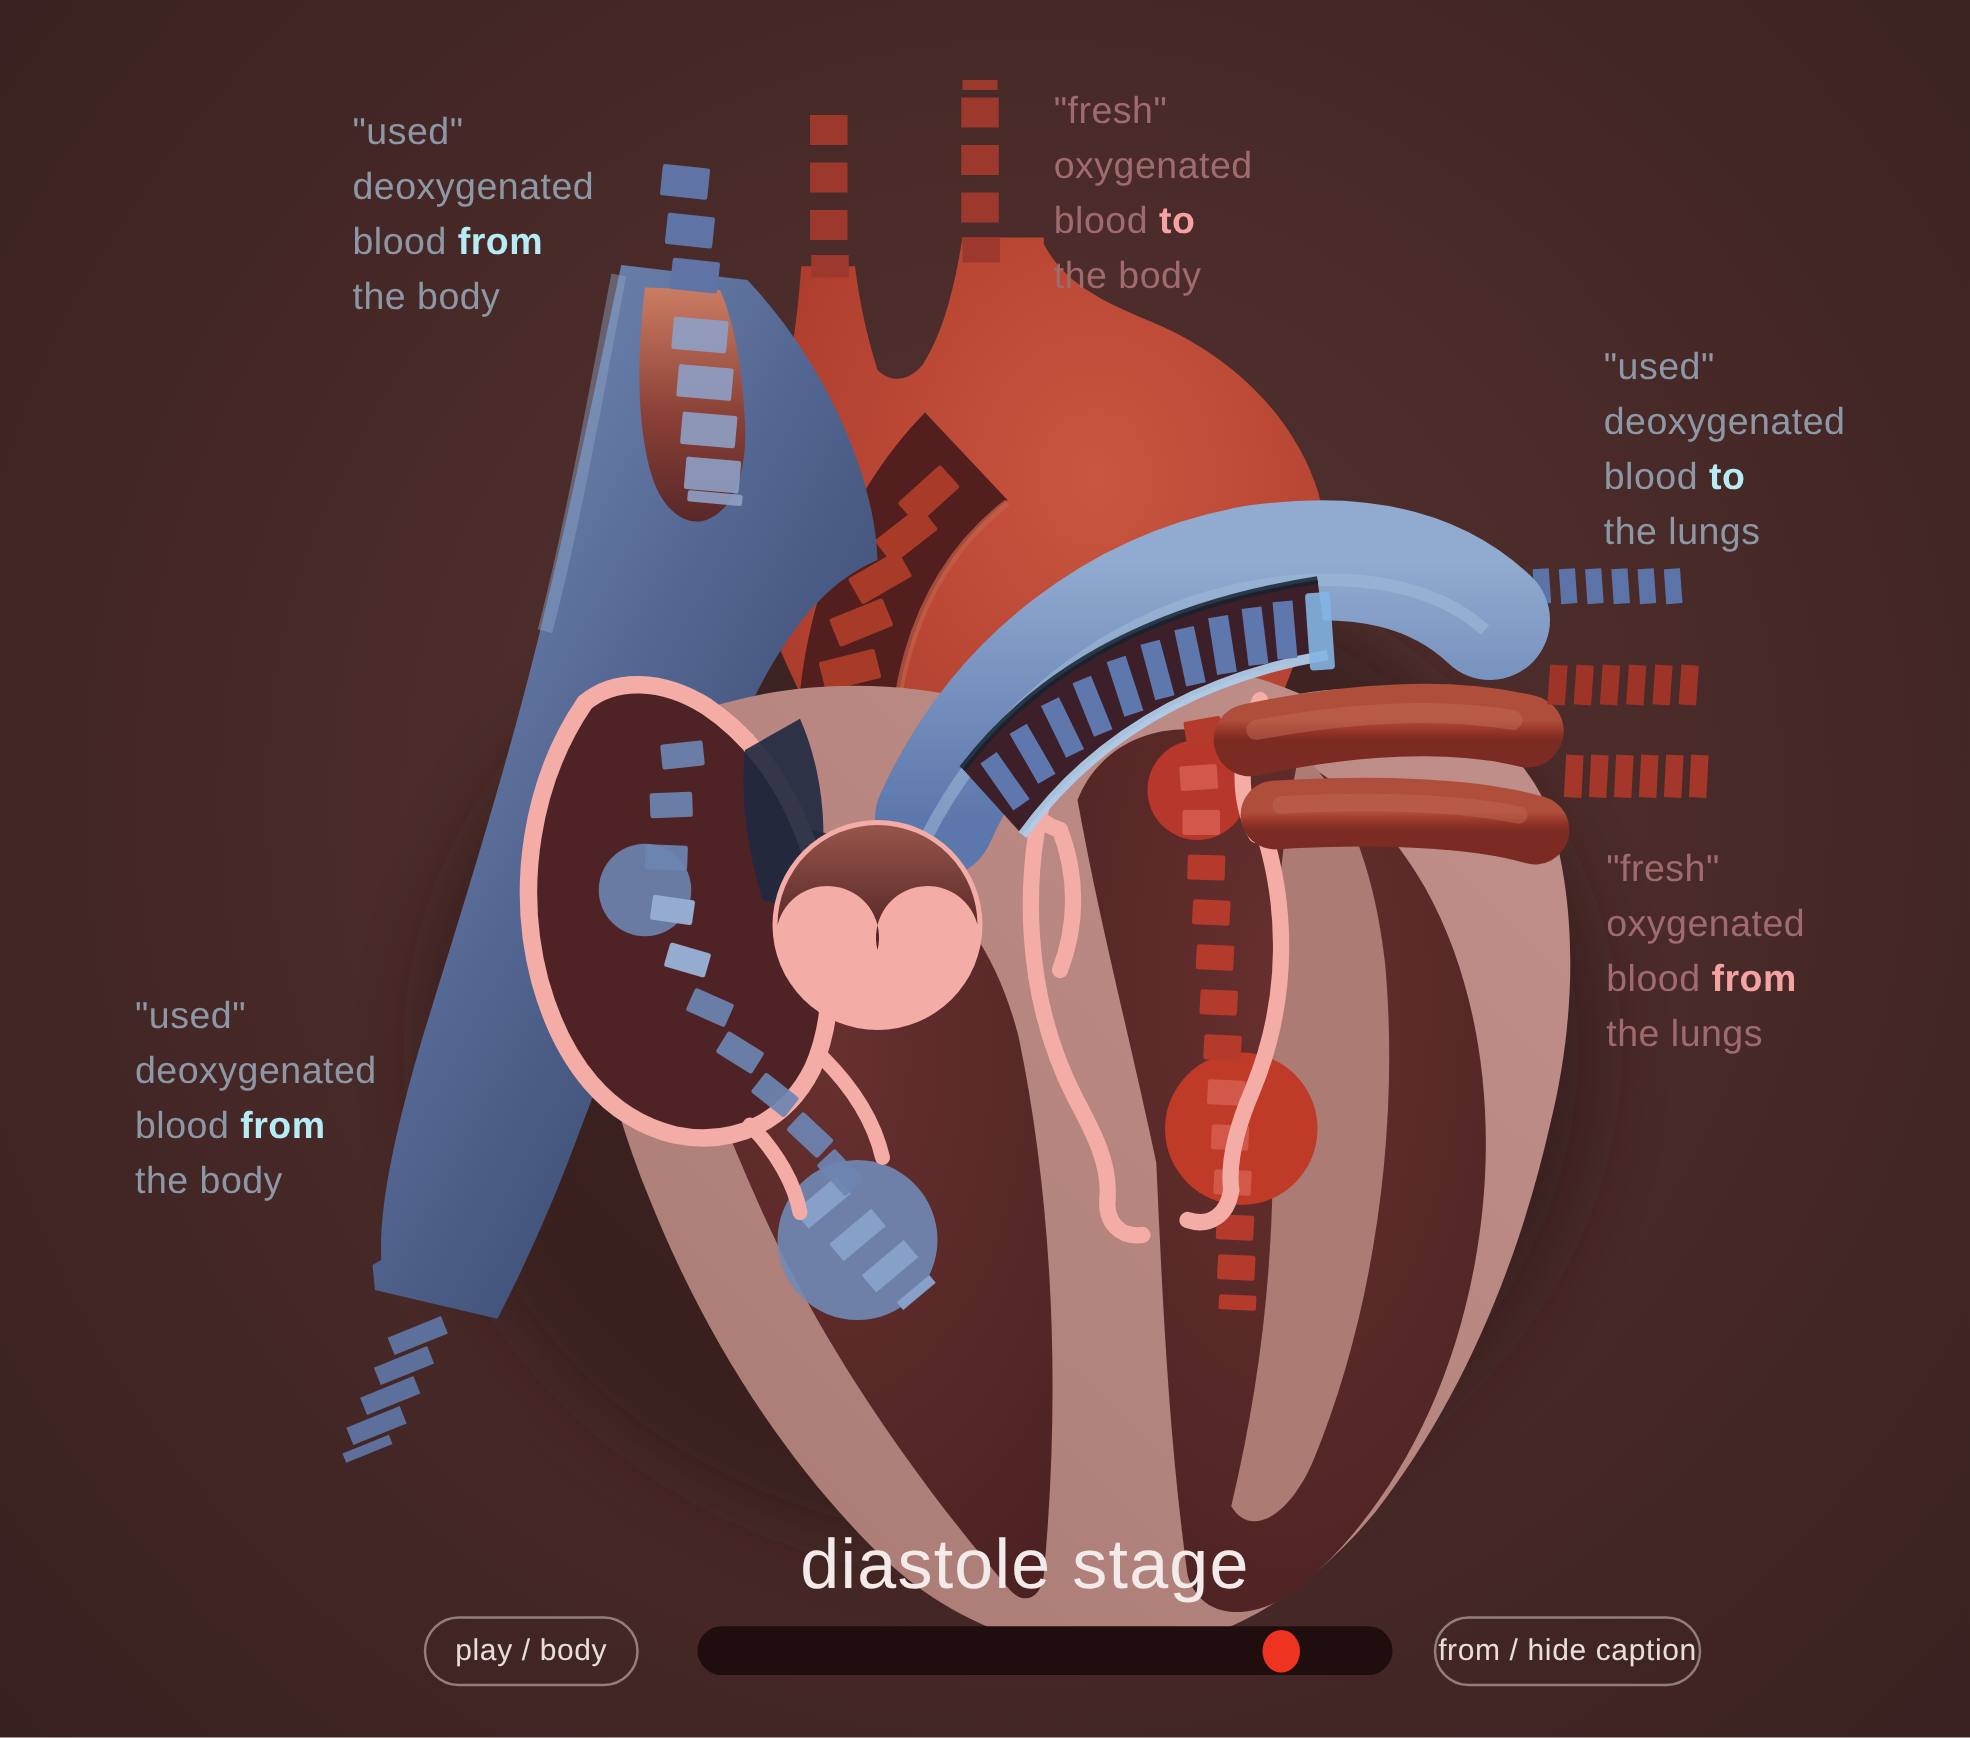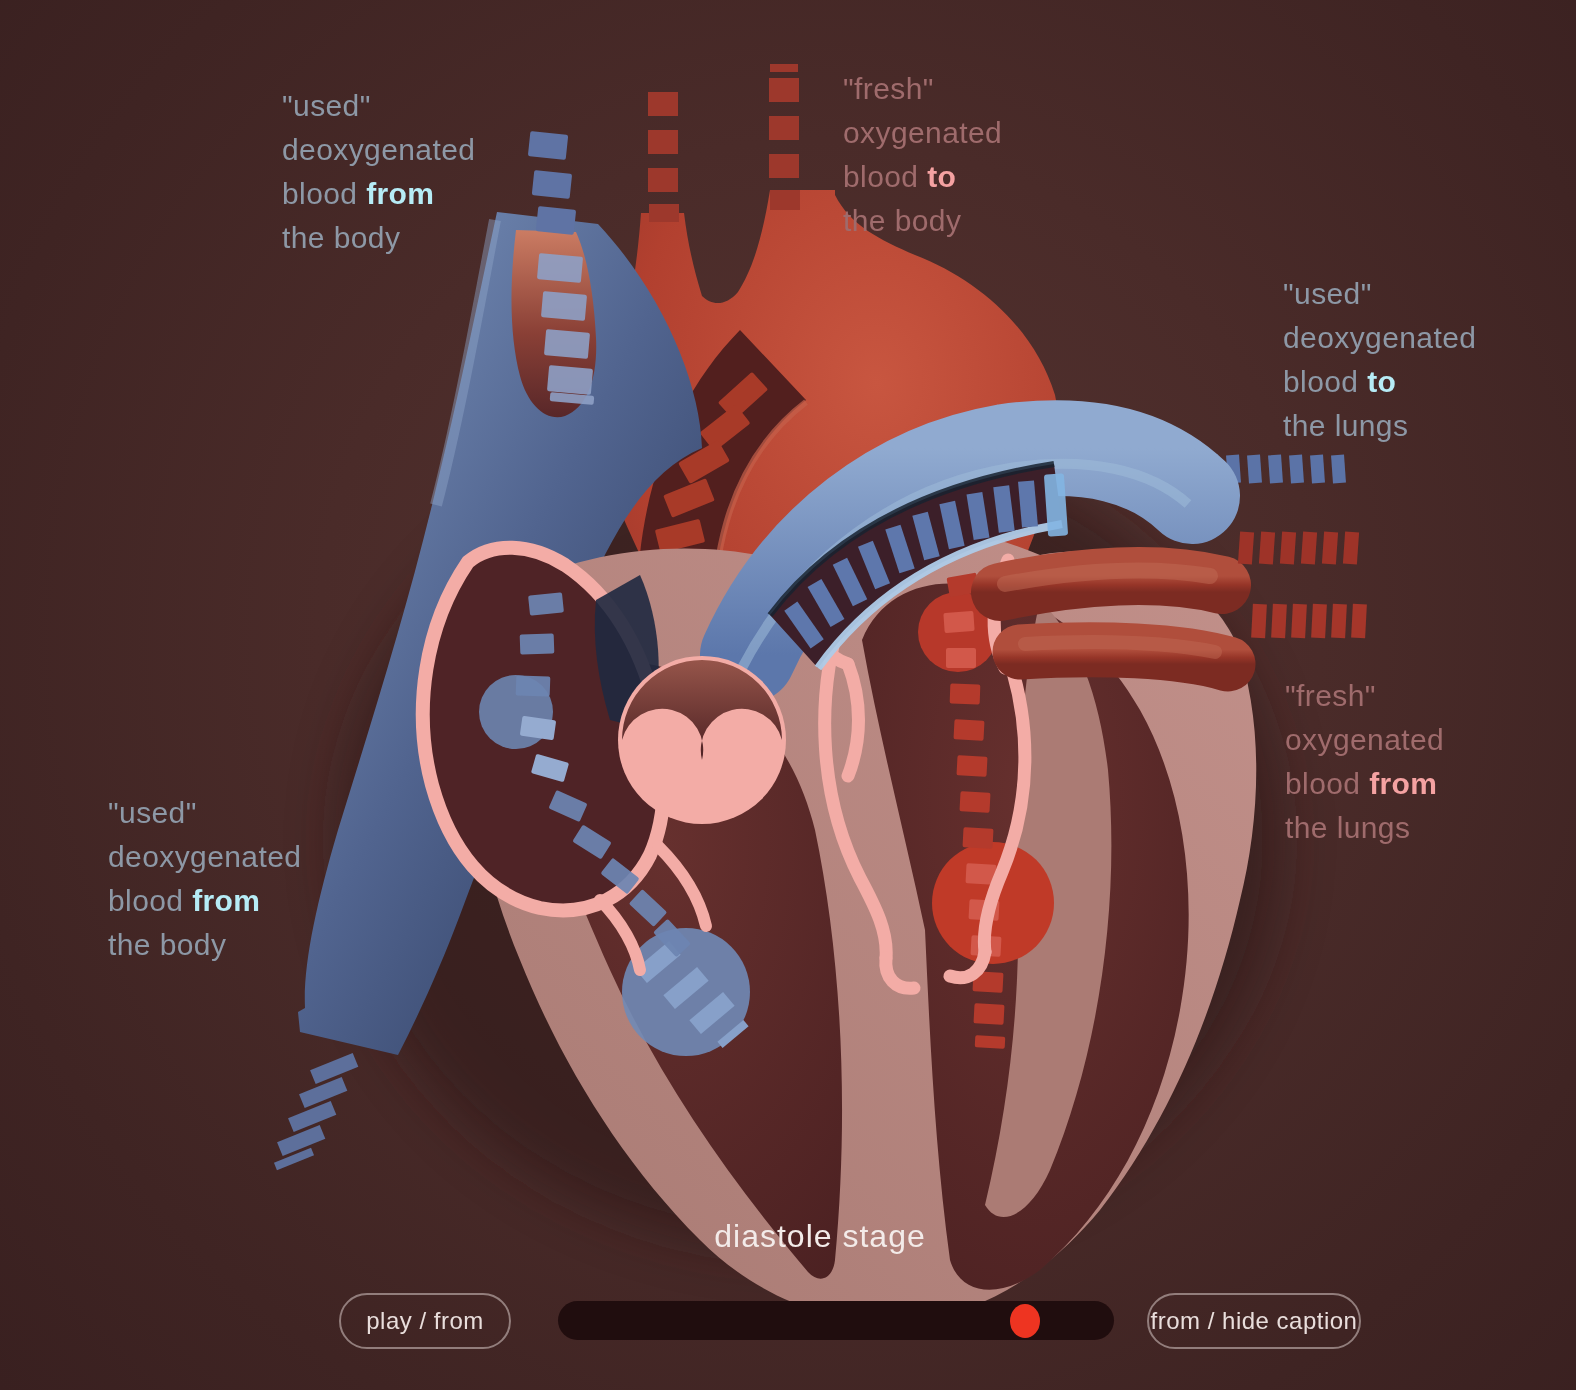--- a/index.html
+++ b/index.html
@@ -17,21 +17,21 @@
   }
   svg.heart{position:absolute;left:0;top:0}
   .cap{position:absolute;font-size:30px;line-height:44px;font-weight:300;letter-spacing:.4px;white-space:nowrap}
   .cap .hl{font-weight:700}
   .cap.blue{color:var(--caption-blue)}
   .cap.blue .hl{color:var(--caption-blue-accent)}
   .cap.pink{color:var(--caption-pink)}
   .cap.pink .hl{color:var(--caption-pink-accent)}
   .stage-title{
     position:absolute;left:640px;top:1218px;width:360px;text-align:center;
-    font-size:32px;font-weight:200;letter-spacing:1px;color:var(--title-color)
+    font-size:56px;font-weight:200;letter-spacing:1px;color:var(--title-color)
   }
   .pill-btn{
     position:absolute;height:56px;border:2px solid var(--button-border);border-radius:30px;
     background:transparent;color:var(--button-text);font-family:"Liberation Sans",sans-serif;
     font-size:24px;font-weight:300;letter-spacing:.5px;display:flex;align-items:center;justify-content:center;
     cursor:pointer
   }
   #playPause{left:339px;top:1293px;width:172px}
   #capToggle{left:1147px;top:1293px;width:214px}
   .progress{
@@ -348,19 +348,19 @@
 
 <div class="cap blue" style="left:108px;top:791px">
   <div><span>"used"</span></div>
   <div><span>deoxygenated</span></div>
   <div><span>blood </span><span class="hl">from</span></div>
   <div><span>the body</span></div>
 </div>
 
 <div class="stage-title">diastole stage</div>
 
-<button id="playPause" class="pill-btn">play / from</button>
+<button id="playPause" class="pill-btn">play / body</button>
 
 <div class="progress">
   <div class="knob" style="left: calc(84% - 15px);"></div>
 </div>
 
 <button id="capToggle" class="pill-btn">from / hide caption</button>
 
 </body></html>

